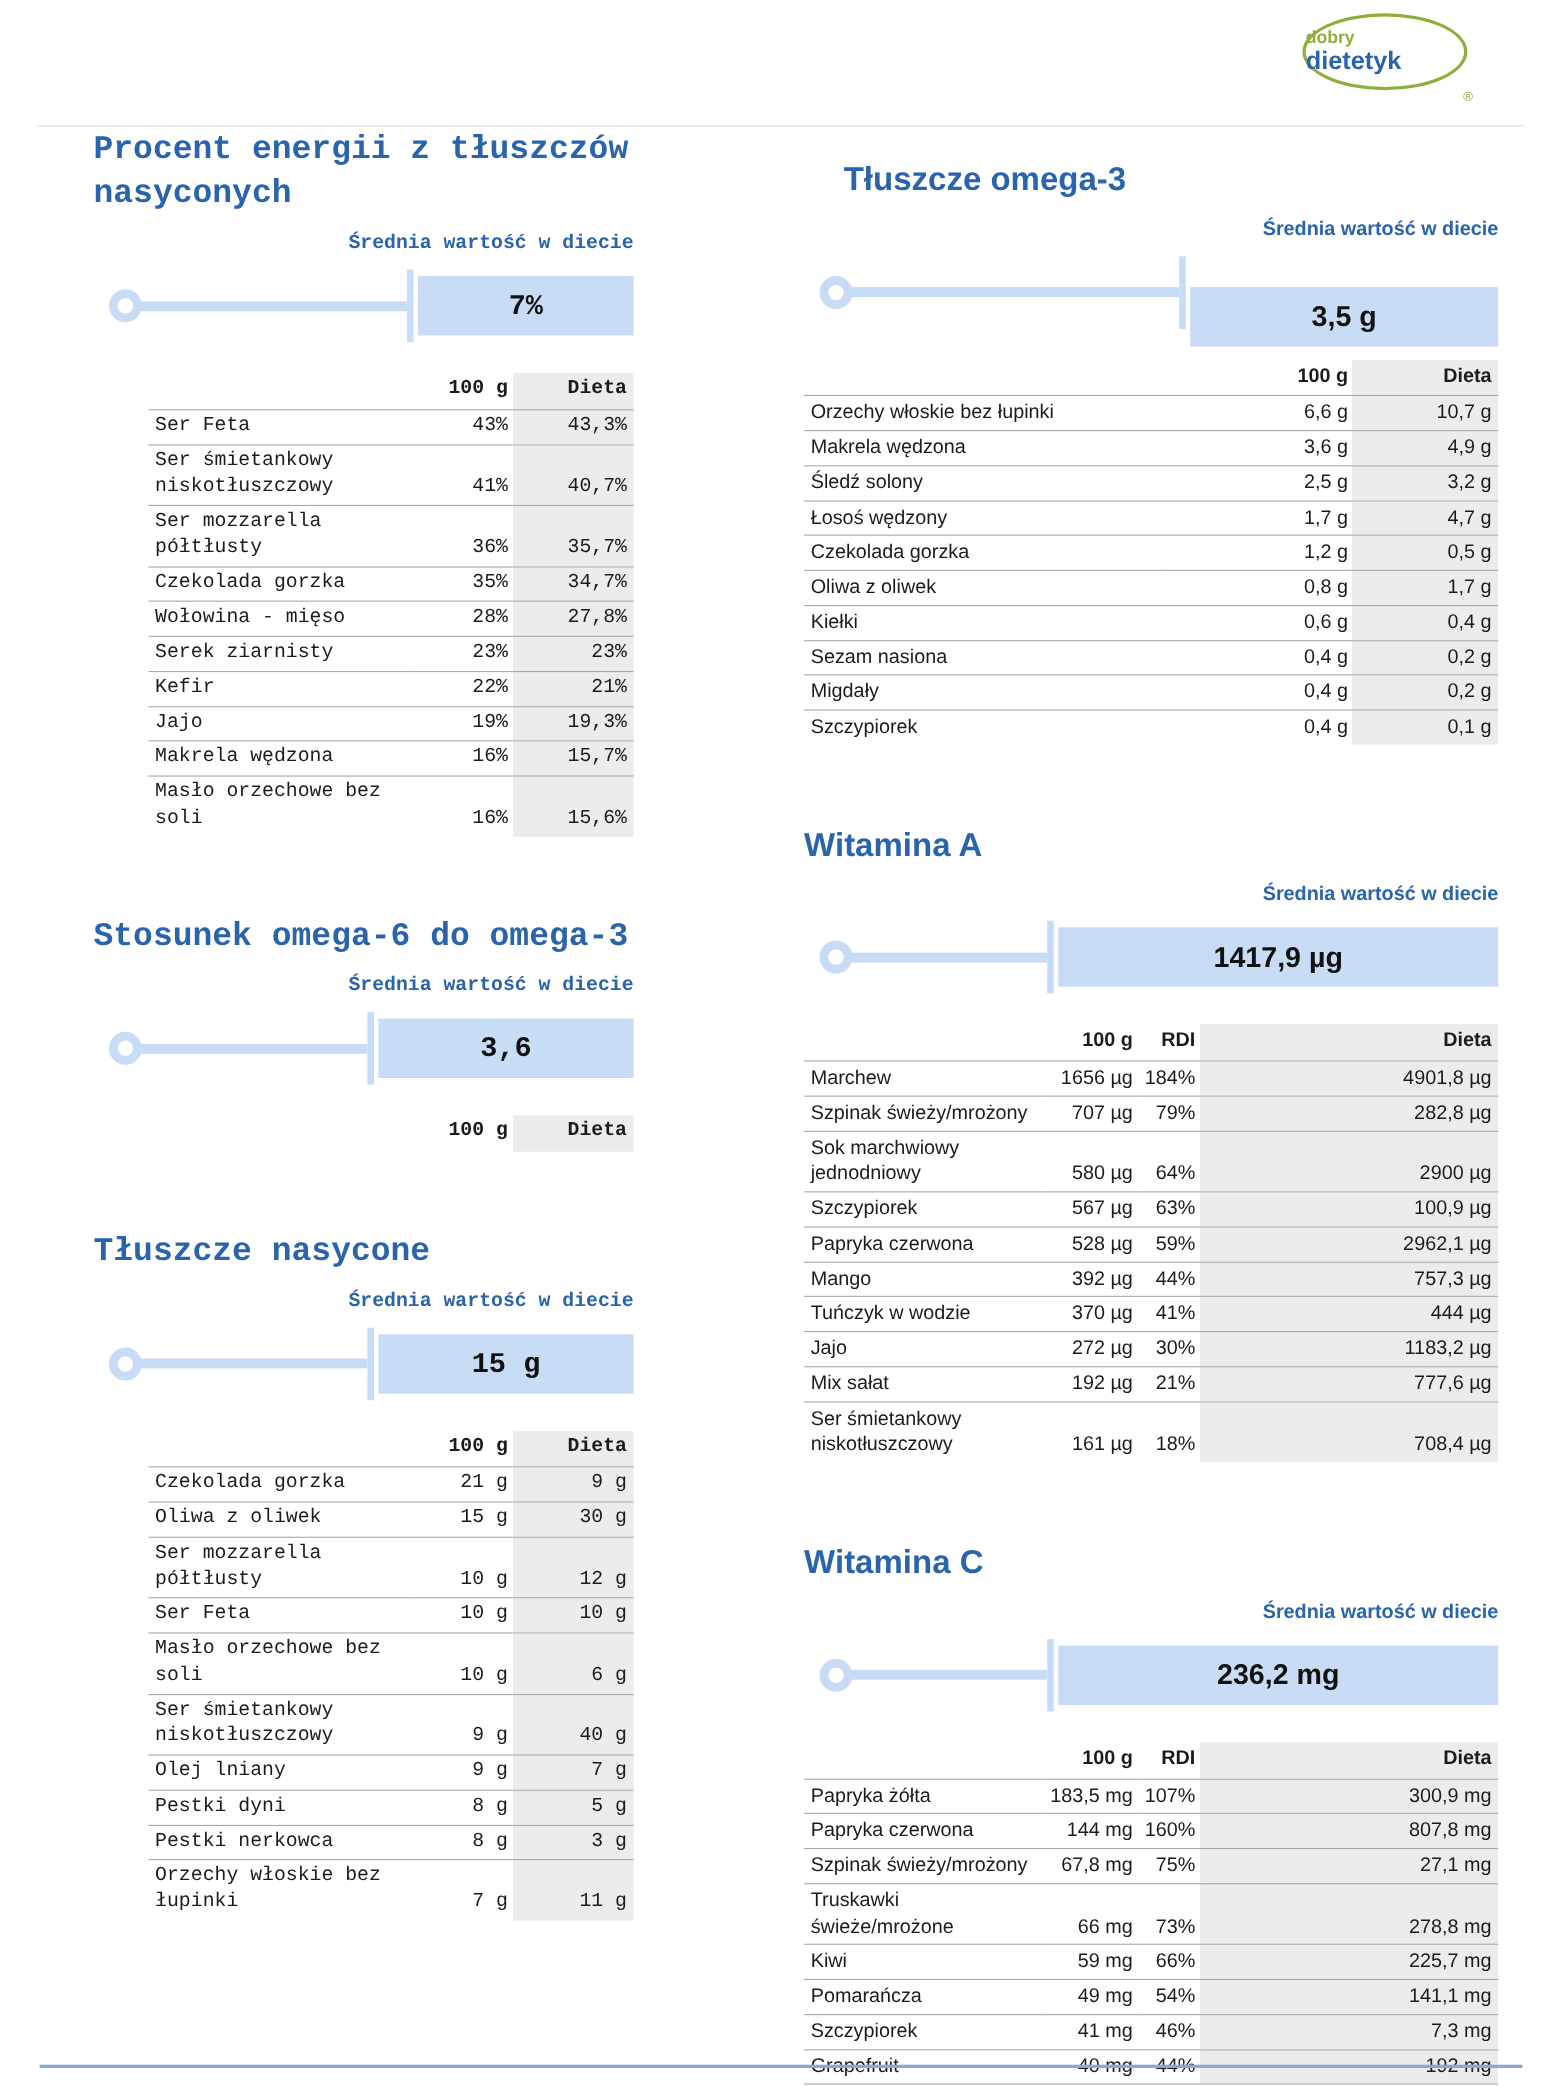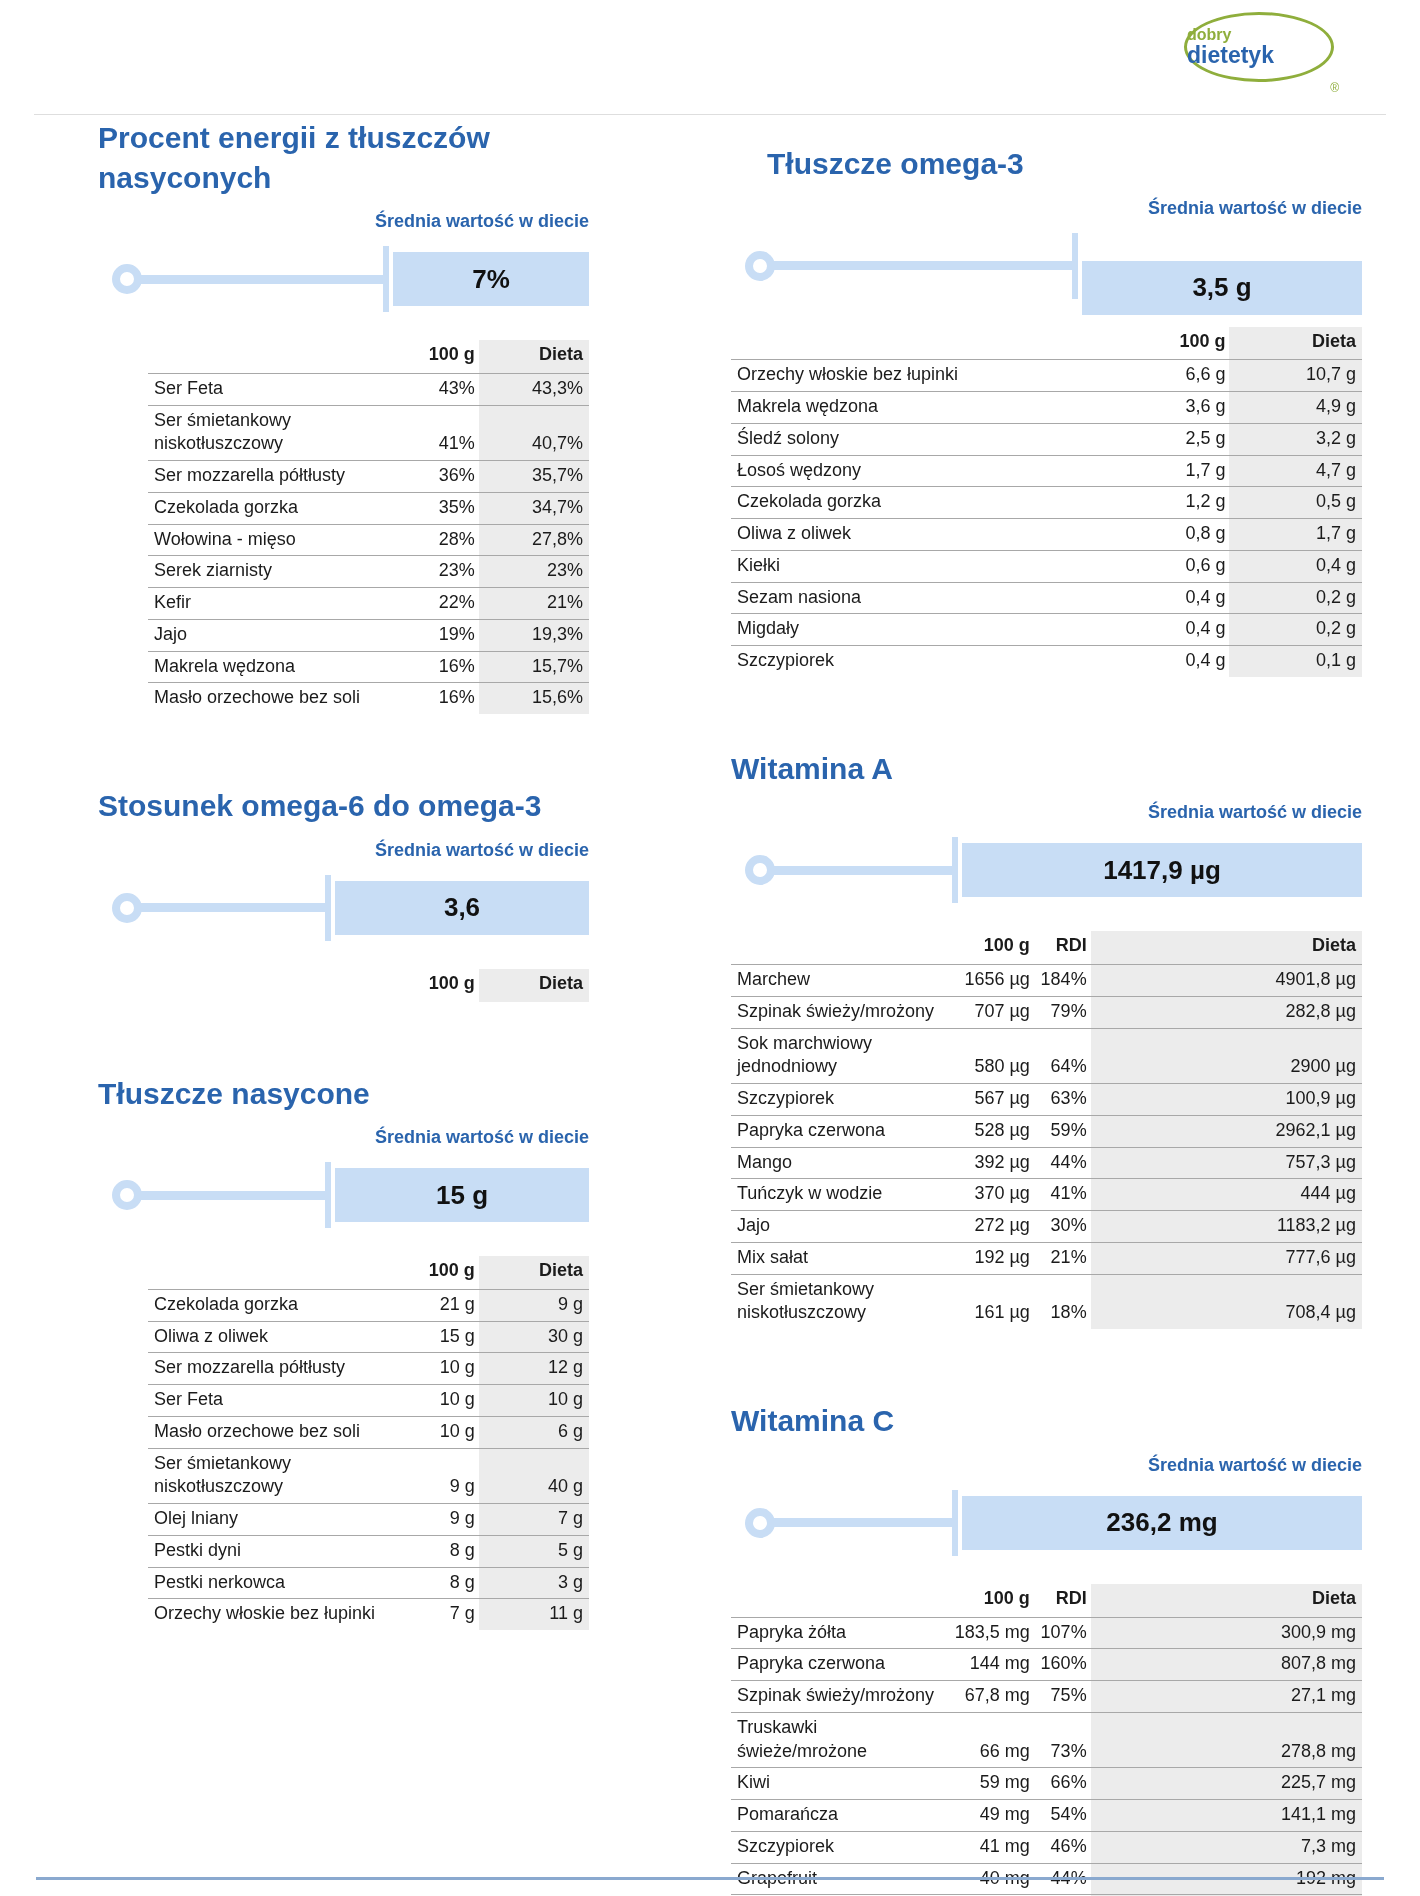--- a/index.html
+++ b/index.html
@@ -13,38 +13,38 @@
   .header-rule{position:absolute;left:34px;right:34px;top:114px;height:1px;background:#dedede;}
   .logo{position:absolute;right:86px;top:12px;width:150px;height:70px;
         border:3px solid #8fae3c;border-radius:50%;
         display:flex;flex-direction:column;align-items:flex-start;justify-content:center;
         box-sizing:border-box;background:#fff;}
   .logo .l1{font-size:16px;font-weight:700;color:#8fae3c;line-height:1;}
   .logo .l2{font-size:23px;font-weight:700;color:#2a64ad;line-height:1.05;}
   .logo .rmark{position:absolute;right:-8px;bottom:-16px;font-size:12px;color:#8fae3c;font-weight:400;}
   
   .col{position:absolute;top:118px;}
-  .col-left{left:98px;width:491px;}
+  .col-left{left:85px;width:491px;font-family:Liberation Mono, monospace;}
   .col-right{left:731px;width:631px;}
   
   .panel{margin:0 0 50px 0;}
   .panel + .panel{margin-top:72px;}
   h2.sec-title{margin:0 0 14px 0;font-size:30px;line-height:1.32;font-weight:700;color:#2a64ad;letter-spacing:0;}
   h2.indent{margin-left:36px;}
   .push-down{margin-top:26px !important;}
   .avg-label{text-align:right;font-size:18px;font-weight:700;color:#2a64ad;margin:0 0 14px 0;}
   
   .slider{display:flex;align-items:center;height:66px;margin:0 0 28px 0;}
   .knob{width:30px;height:30px;box-sizing:border-box;border:8px solid #c8ddf5;border-radius:50%;
         background:#fff;flex:0 0 auto;margin-left:14px;}
   .track{flex:1 1 auto;height:9px;background:#c8ddf5;margin-left:-2px;}
   .tick{flex:0 0 auto;width:6px;height:66px;background:#c8ddf5;margin-right:4px;}
   .vbox{flex:0 0 auto;height:54px;background:#c8ddf5;display:flex;align-items:center;justify-content:center;
         font-size:26px;font-weight:700;color:#111;}
-  .vb-200{width:196px;} .vb-220{width:254px;} .vb-300{width:280px;margin-top:44px;} .vb-405{width:400px;}
+  .vb-200{width:196px;} .vb-220{width:232px;} .vb-300{width:280px;margin-top:44px;} .vb-405{width:400px;}
   
   table{border-collapse:collapse;table-layout:fixed;font-size:18px;}
   .col-left table{width:calc(100% - 50px);margin-left:50px;}
   .col-right table{width:100%;}
   th,td{padding:3px 4px 4px 4px;vertical-align:bottom;line-height:1.32;overflow:hidden;}
   th{font-weight:700;padding-bottom:6px;}
   td.name,th.name{text-align:left;padding-left:6px;}
   td.num,th.num{text-align:right;}
   td.dieta,th.dieta{background:#ececec;padding-right:6px;}
   tbody tr{border-top:1px solid #a8a8a8;}

